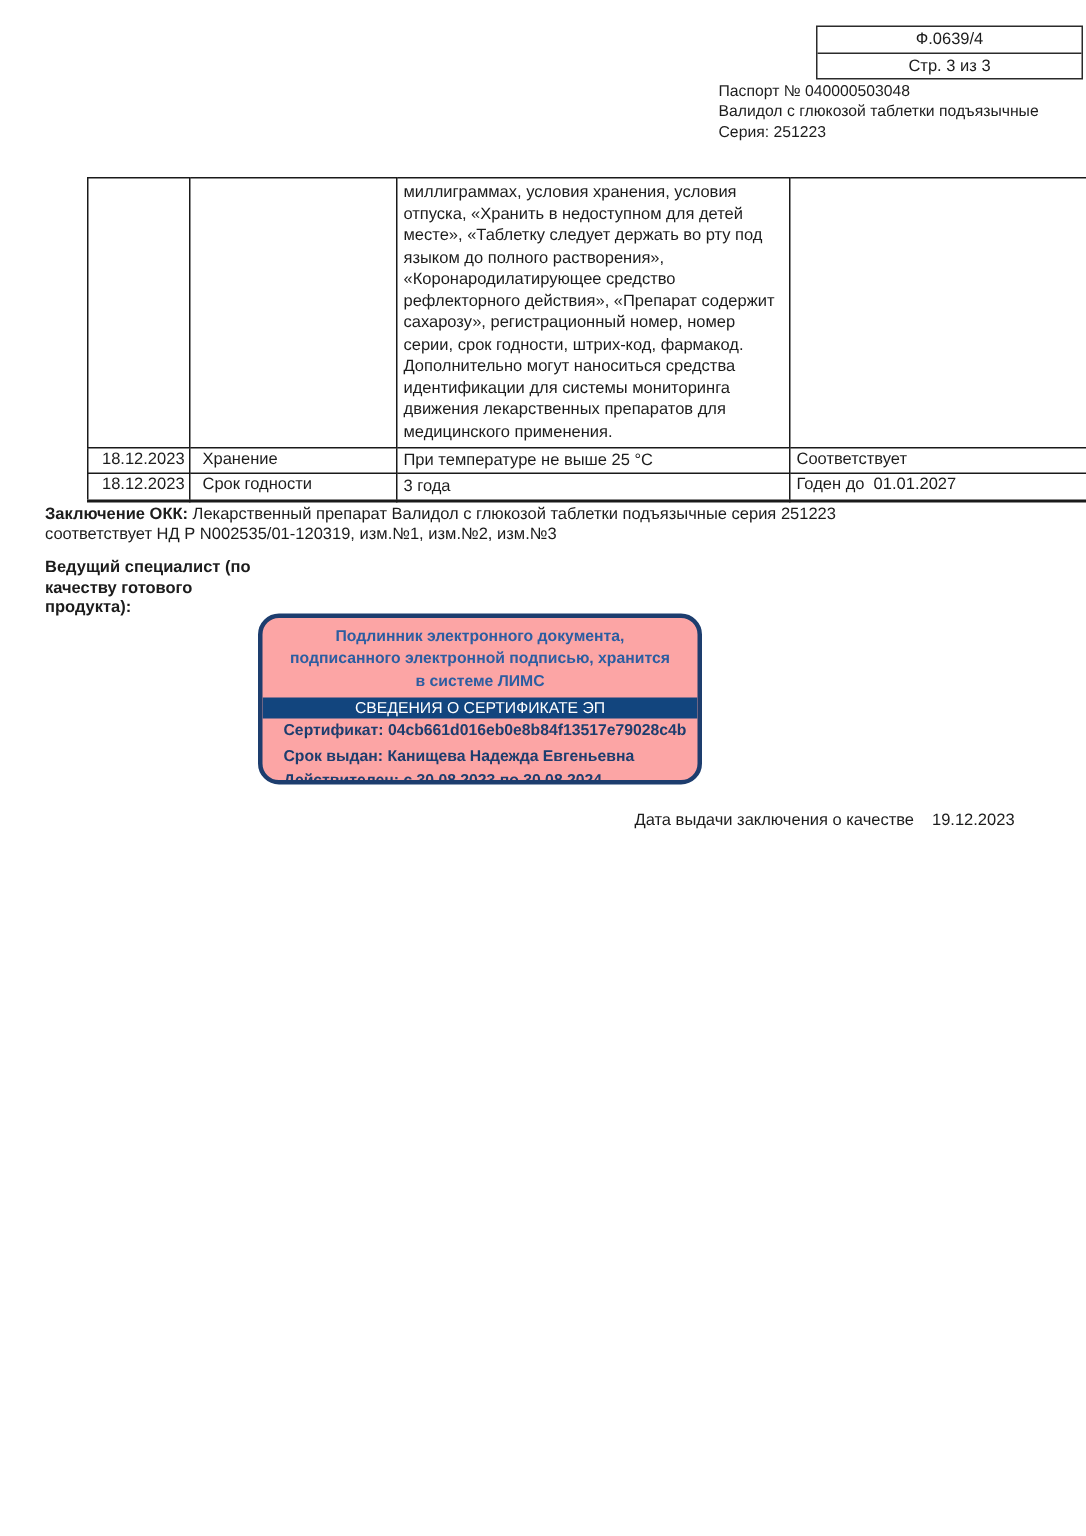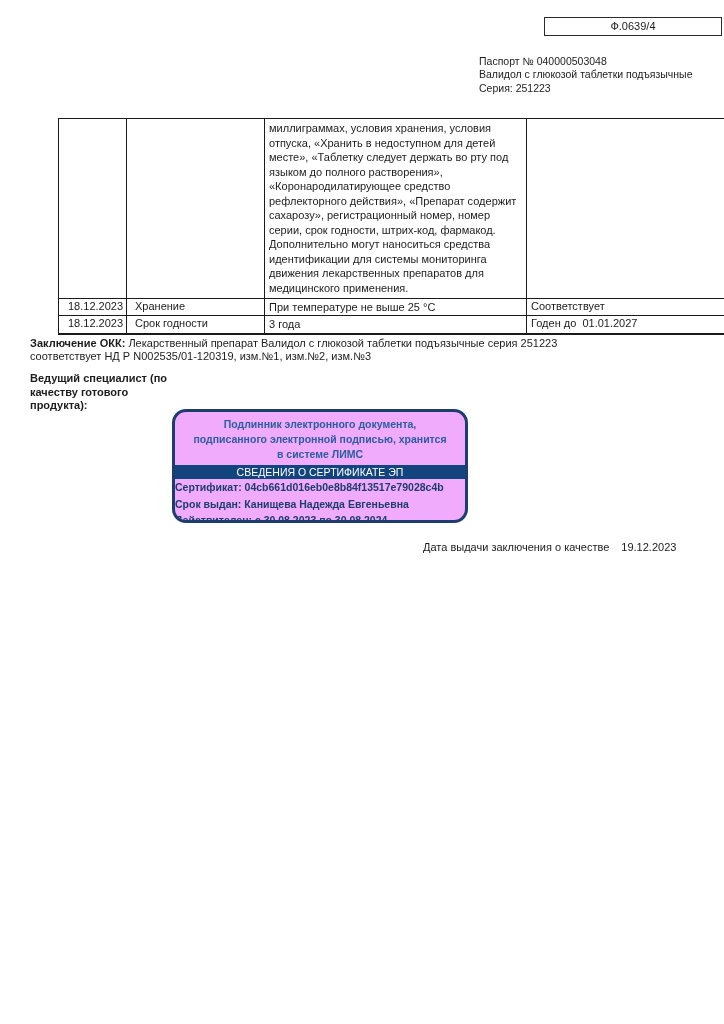--- a/index.html
+++ b/index.html
@@ -55,48 +55,49 @@
   
   .specialist {
     position:absolute; left:30px; top:372px; width:152px;
     font-size:11px; line-height:13.6px; font-weight:bold; color:#1c1c1c;
   }
 
   
   .stamp {
     position:absolute; left:172px; top:409px; width:296px; height:114px;
     border:3px solid #1d3d6e; border-radius:14px;
-    overflow:hidden; background:#f0abfc;
+    overflow:hidden; background:#fca5a5;
   }
   .stamp .intro {
     color:#2b5da1; font-weight:bold; text-align:center;
     font-size:10.5px; line-height:15px; padding:5px 14px 3px 14px;
   }
   .stamp .band {
     background:#12457e; color:#ffffff; font-weight:normal;
     text-align:center; font-size:10.5px; height:14px; line-height:14px;
   }
   .stamp .line {
     color:#1d3d6e; font-size:10.5px; line-height:15.5px;
-    padding-left:0; font-weight:bold; padding-top:1px;
+    padding-left:14px; font-weight:bold; padding-top:1px;
   }
   .stamp .line .val { font-weight:bold; }
 
   
   .issue-date {
     position:absolute; left:423px; top:541px;
     font-size:11px; color:#1c1c1c;
   }
   .issue-date .val { margin-left:12px;margin-top:36px; }
 </style>
 </head>
 <body>
 
 <div class="form-box">
   <div class="cell">Ф.0639/4</div>
+  <div class="cell">Стр. 3 из 3</div>
 </div>
 
 <div class="doc-header">
   <div>Паспорт № 040000503048</div>
   <div>Валидол с глюкозой таблетки подъязычные</div>
   <div>Серия: 251223</div>
 </div>
 
 <table class="results">
   <colgroup>

